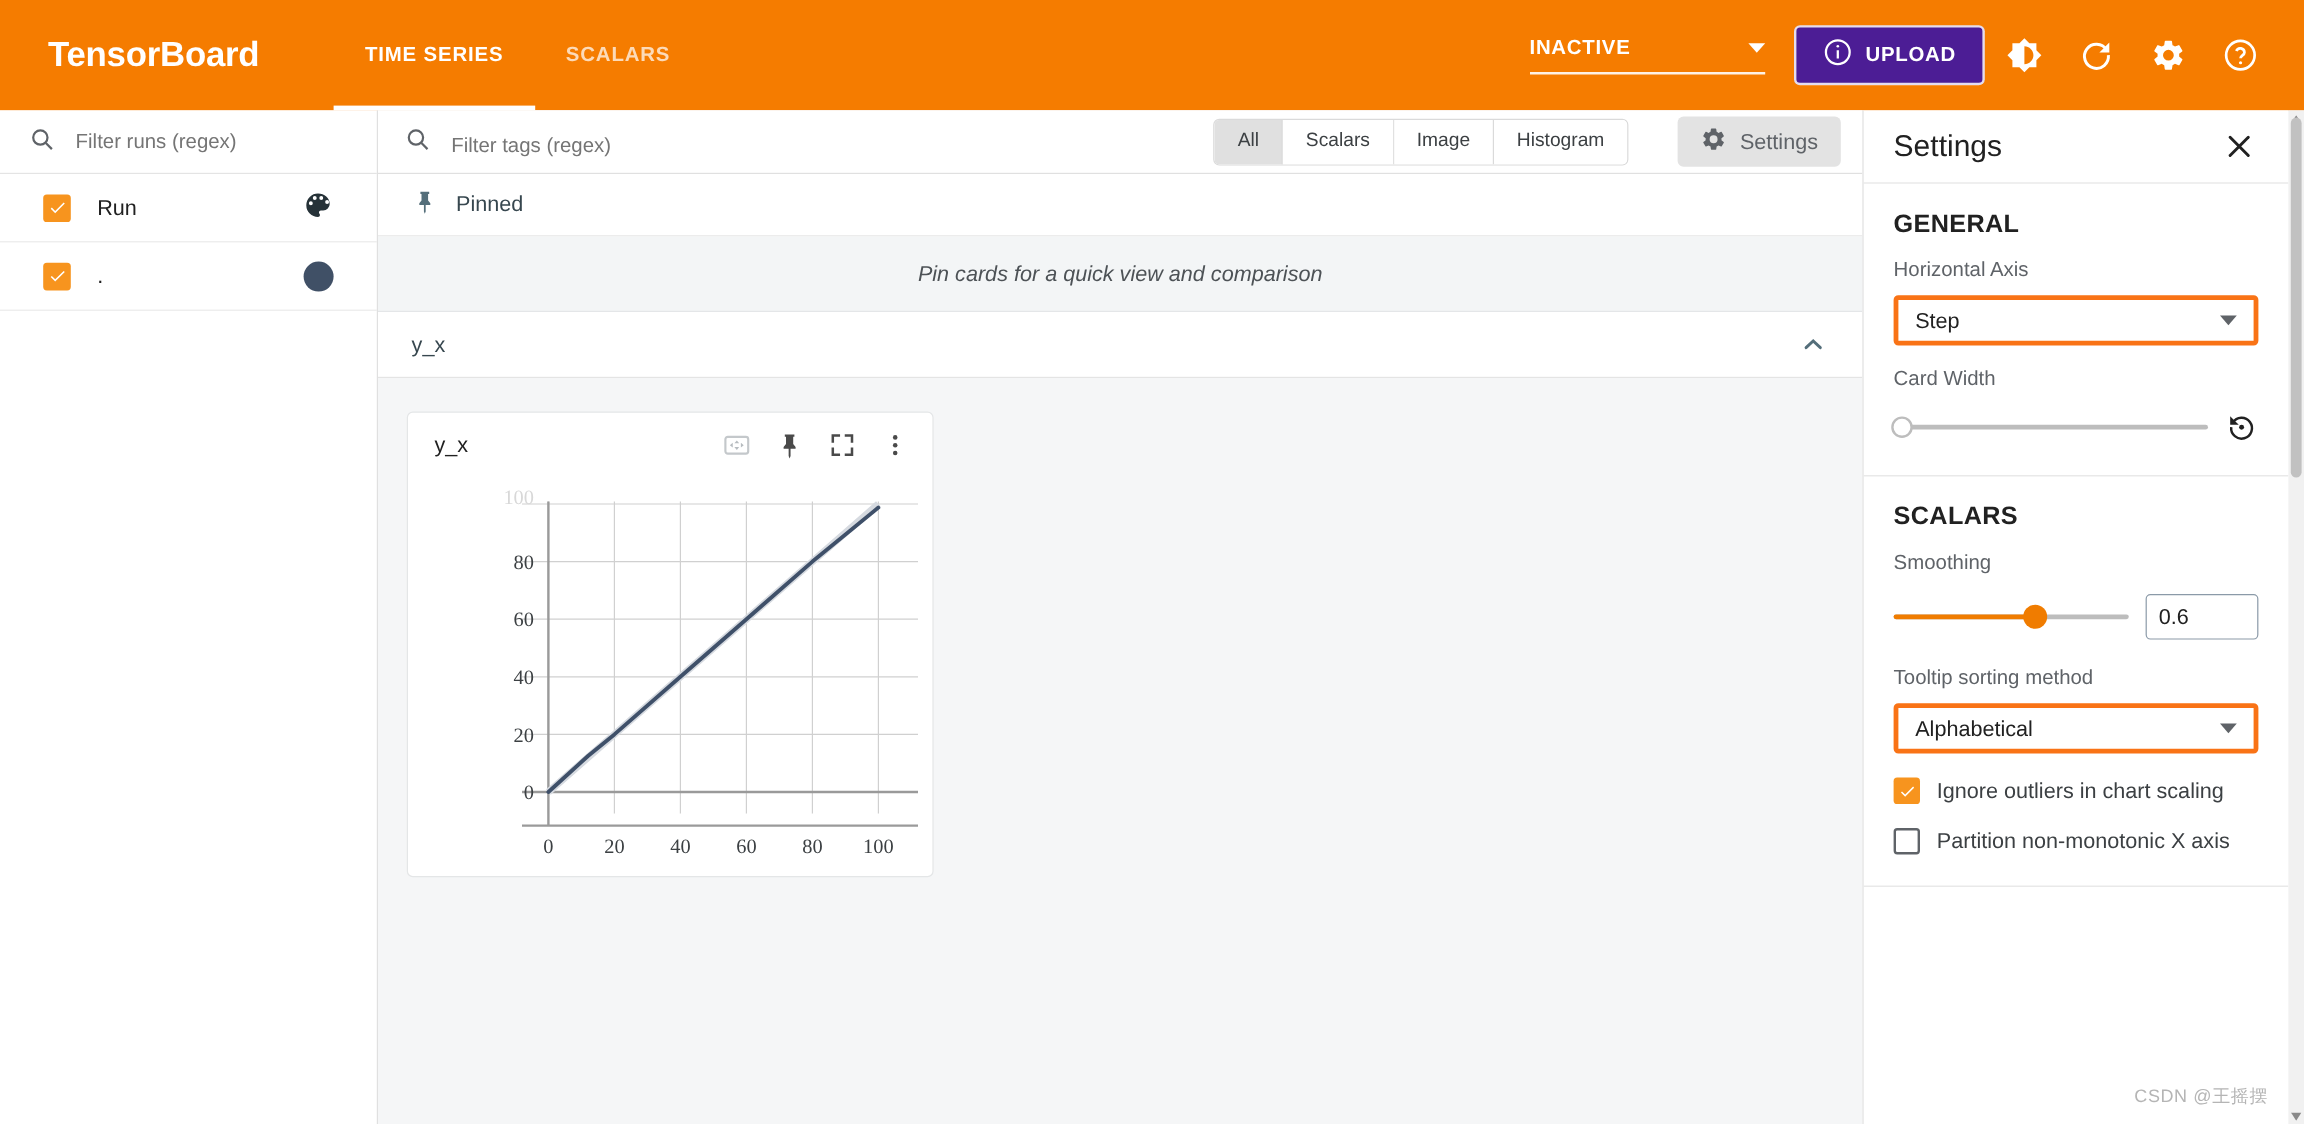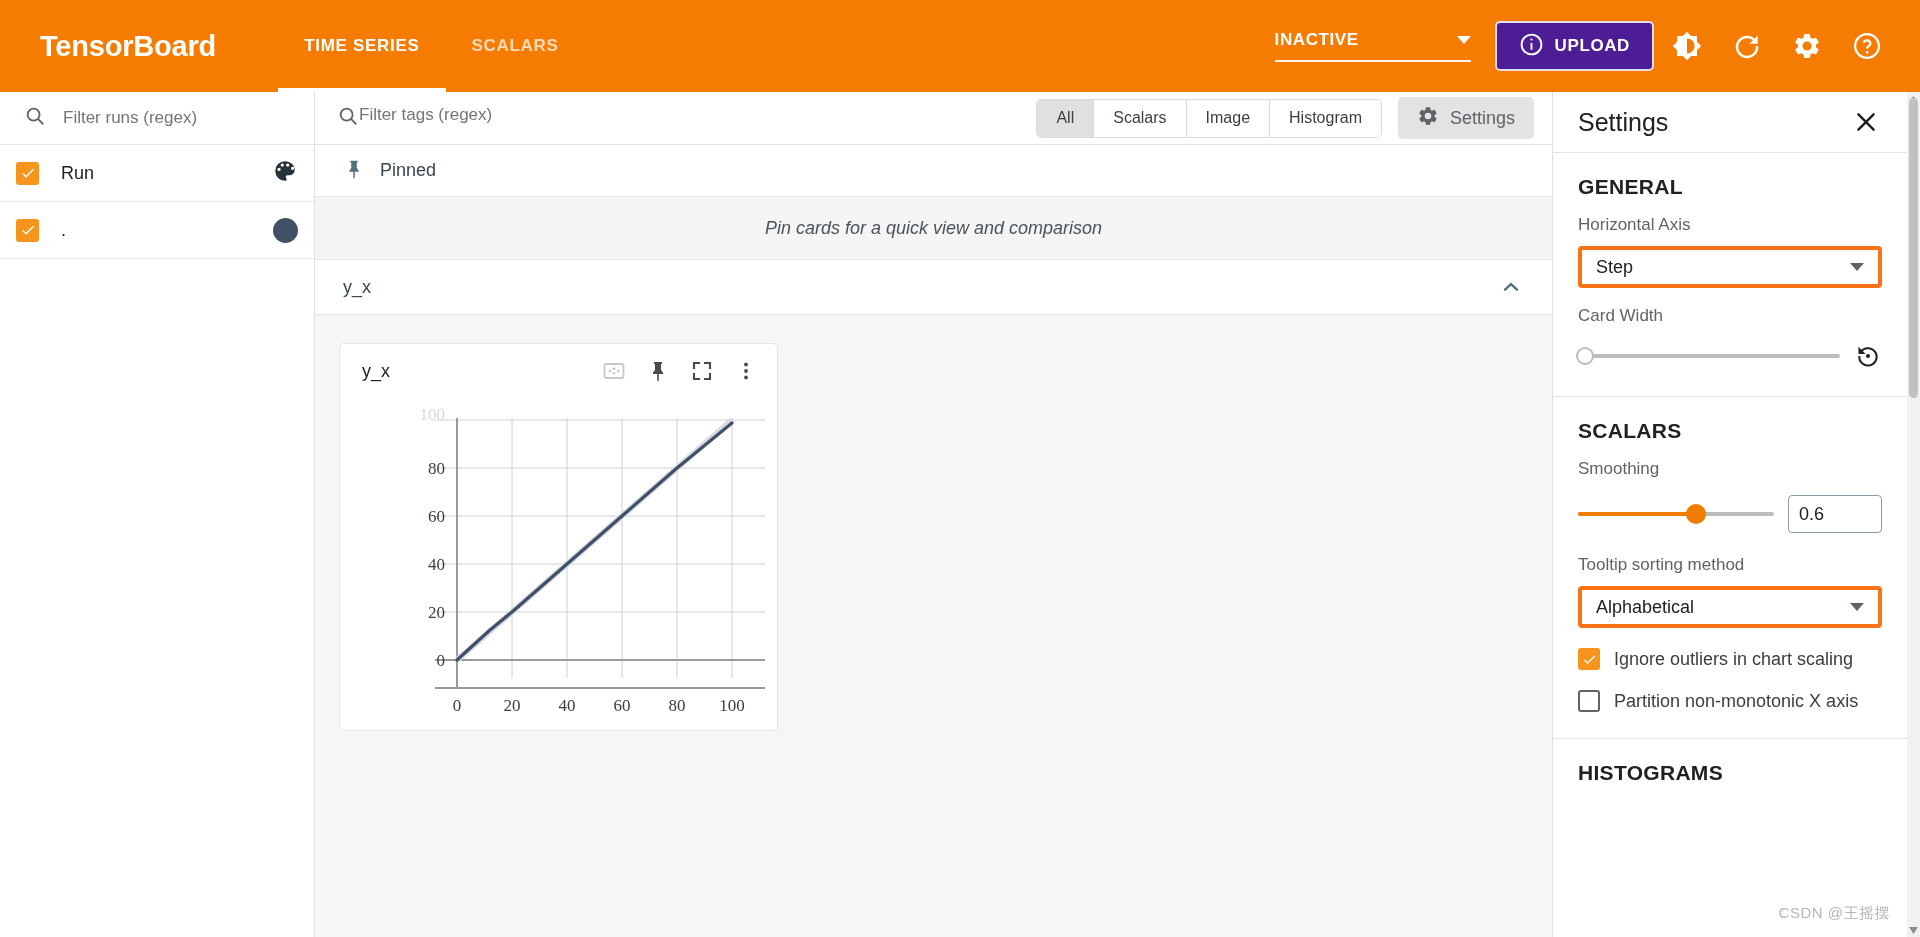--- a/index.html
+++ b/index.html
@@ -67,48 +67,48 @@
   .runs-filter {
     height: 53px; display: flex; align-items: center; padding: 0 24px;
     border-bottom: 1px solid #e4e4e4; gap: 17px;
   }
   .runs-filter input {
     border: none; outline: none; font-size: 17px; color: #5f6368;
     font-family: "Liberation Sans", sans-serif; background: transparent; width: 220px;
   }
   .runs-filter input::placeholder { color: #757575; }
   .run-row {
-    height: 57px; display: flex; align-items: center; padding: 0 16px;
+    height: 57px; display: flex; align-items: center; padding: 0 36px;
     border-bottom: 1px solid #eaeaea; gap: 22px;
   }
   .cbox {
     width: 23px; height: 23px; border-radius: 3px; background: #f7941e;
     display: flex; align-items: center; justify-content: center; flex: none; cursor: pointer;
   }
   .cbox svg { display: block; }
   .run-name { font-size: 18px; color: #212121; }
   .run-right { margin-left: auto; display: flex; align-items: center; }
   .color-dot { width: 25px; height: 25px; border-radius: 50%; background: #405066; }
 
   
   .main {
     position: absolute; top: 92px; left: 315px; width: 1237px; height: 845px;
     background: #f5f6f7; display: flex; flex-direction: column;
   }
   .tag-bar {
     height: 53px; background: #fff; border-bottom: 1px solid #e0e0e0;
     display: flex; align-items: center; padding: 0 18px 0 22px; flex: none;
   }
-  .tag-filter { display: flex; align-items: flex-start; }
+  .tag-filter { display: flex; align-items: flex-end; gap: 17px; }
   .tag-filter input {
     border: none; outline: none; font-size: 17px; color: #5f6368; width: 300px;
     font-family: "Liberation Sans", sans-serif; background: transparent;
   }
   .tag-filter input::placeholder { color: #757575; }
-  .tag-bar-right { margin-left: auto; display: flex; align-items: center; gap: 16px; padding-left: 16px; }
+  .tag-bar-right { margin-left: auto; display: flex; align-items: center; gap: 41px; padding-left: 16px; }
   .btn-group { display: flex; border-radius: 5px; overflow: hidden; border: 1px solid #dadada; }
   .btn-group .bg-item {
     height: 37px; padding: 0 19px; display: flex; align-items: center; justify-content: center;
     font-size: 16px; color: #3c4043; background: #fff; cursor: pointer;
     border-right: 1px solid #dadada;
   }
   .btn-group .bg-item:last-child { border-right: none; }
   .btn-group .bg-item.active { background: #e0e0e0; }
   .settings-btn {
     display: flex; align-items: center; gap: 11px; height: 42px; padding: 0 19px;
@@ -532,23 +532,20 @@
       </span>
       <span class="chk-label">Ignore outliers in chart scaling</span>
     </div>
 
     <div class="chk-row">
       <span class="chk-off"></span>
       <span class="chk-label">Partition non-monotonic X axis</span>
     </div>
   </div>
 
-  <div class="sp-section" style="border-bottom:none">
-    <div class="sp-section-title">HISTOGRAMS</div>
-  </div>
 </div>
 
 <div class="vscroll">
   <div class="arw up">
     <svg width="9" height="7" viewBox="0 0 10 8">
         <polygon fill="#8a8a8a" points="5,0 10,8 0,8"></polygon>
       </svg>
   </div>
   <div class="thumb"></div>
   <div class="arw down">

